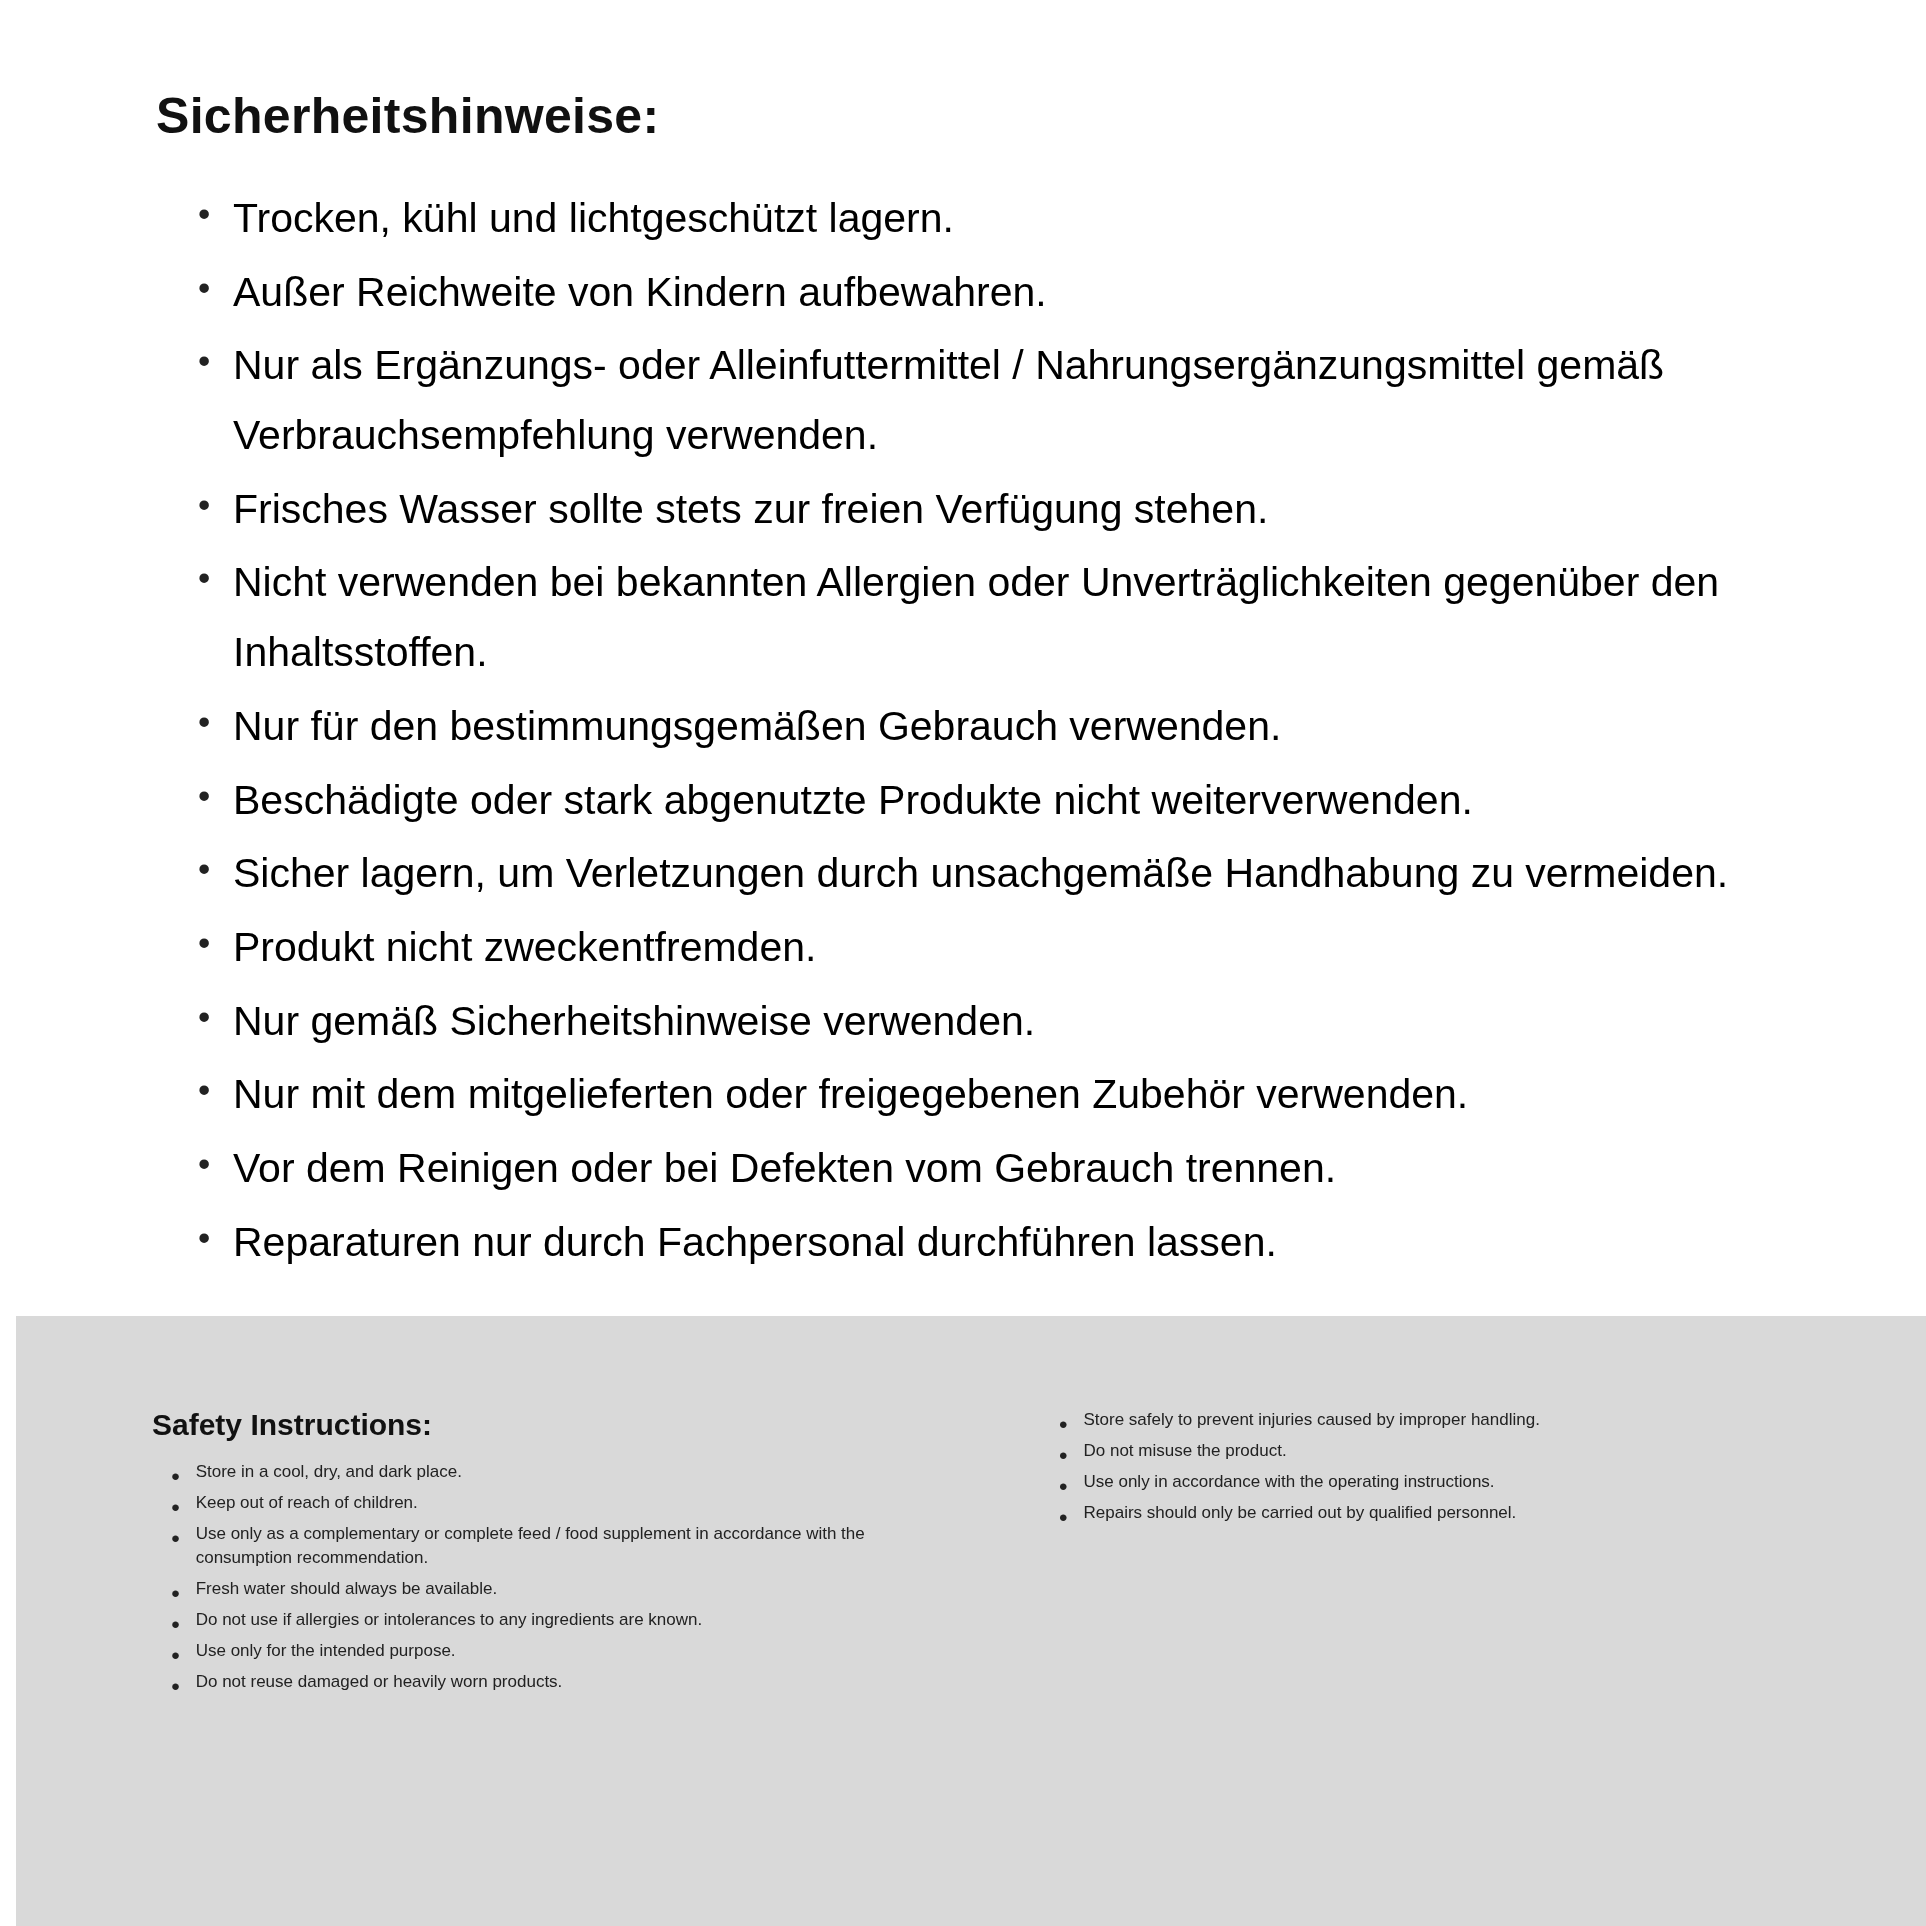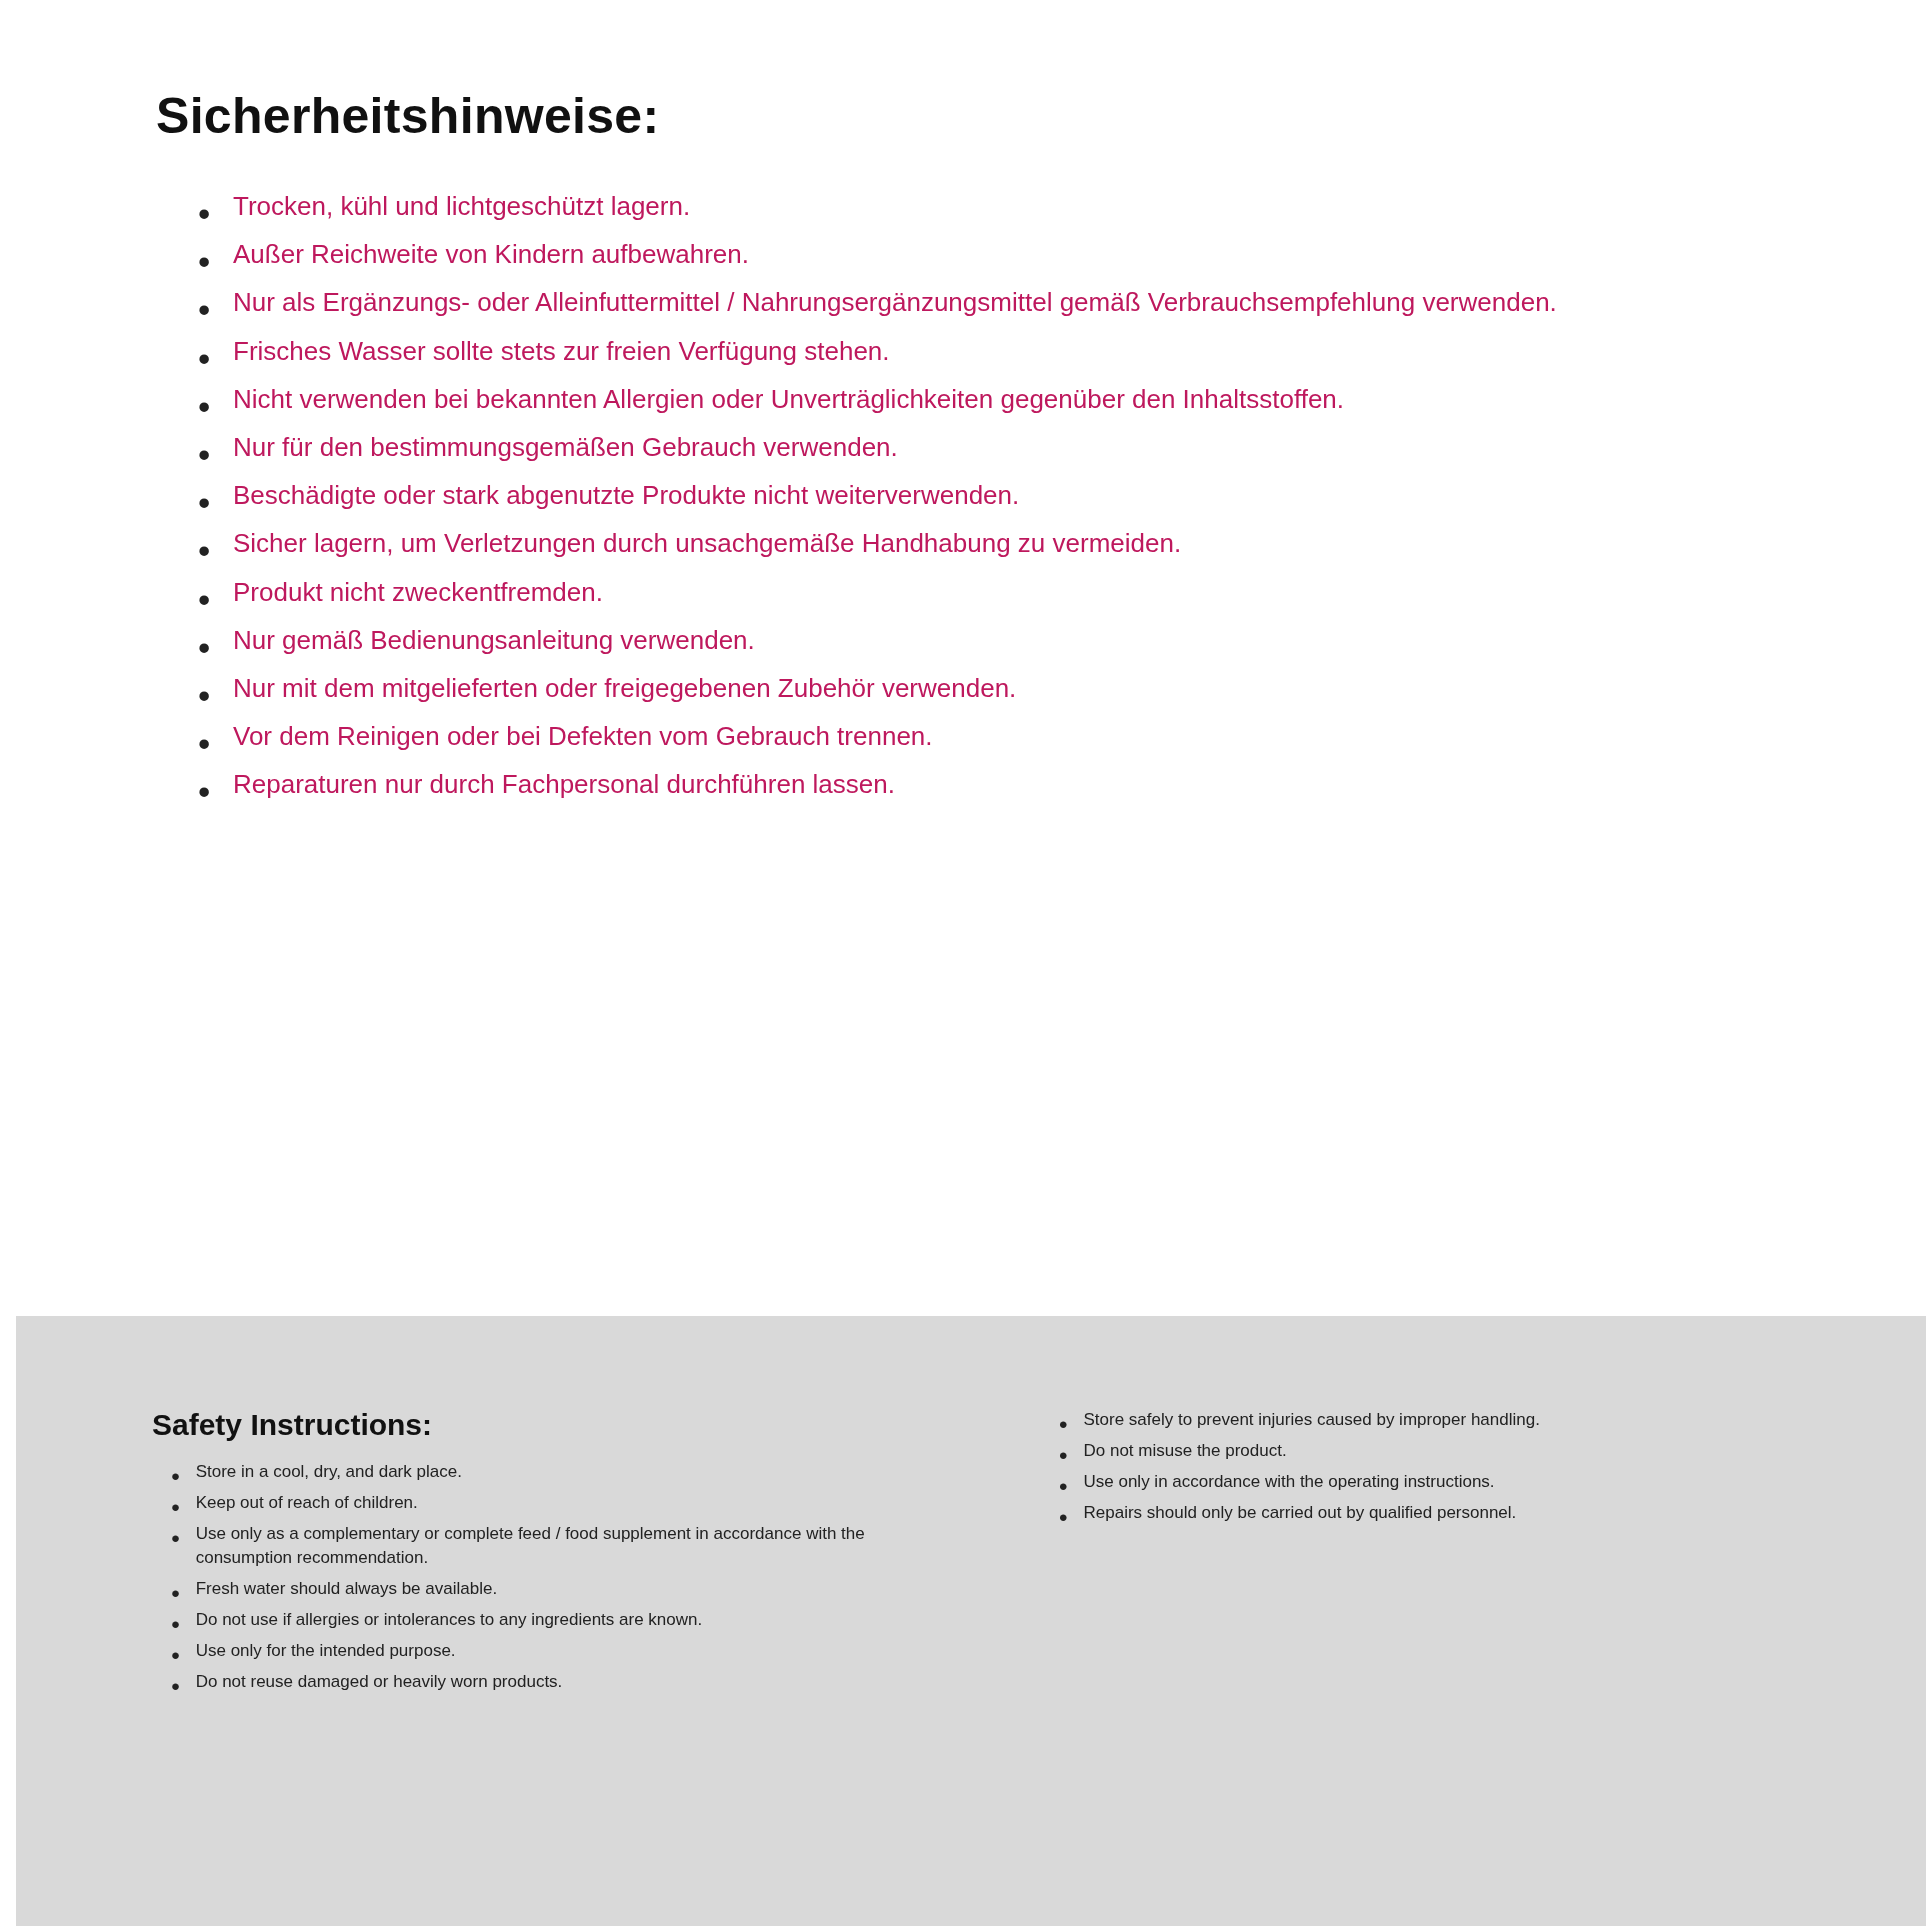--- a/index.html
+++ b/index.html
@@ -33,23 +33,23 @@
     margin-bottom: 39px;
   }
 
   .german-list {
     list-style: none;
     max-width: 1721px;
   }
 
   .german-list li {
     position: relative;
-    font-size: 26px;
+    font-size: 41px;
     line-height: 1.7;
-    color: #be185d;
+    color: #000000;
     padding-left: 40px;
     margin-left: 37px;
   }
 
   .german-list li::before {
     content: "\2022";
     position: absolute;
     left: 5.1px;
     top: 0;
     font-size: 35px;
@@ -115,21 +115,21 @@
     <ul class="german-list">
       <li>Trocken, kühl und lichtgeschützt lagern.</li>
       <li>Außer Reichweite von Kindern aufbewahren.</li>
       <li>Nur als Ergänzungs- oder Alleinfuttermittel / Nahrungsergänzungsmittel gemäß Verbrauchsempfehlung verwenden.</li>
       <li>Frisches Wasser sollte stets zur freien Verfügung stehen.</li>
       <li>Nicht verwenden bei bekannten Allergien oder Unverträglichkeiten gegenüber den Inhaltsstoffen.</li>
       <li>Nur für den bestimmungsgemäßen Gebrauch verwenden.</li>
       <li>Beschädigte oder stark abgenutzte Produkte nicht weiterverwenden.</li>
       <li>Sicher lagern, um Verletzungen durch unsachgemäße Handhabung zu vermeiden.</li>
       <li>Produkt nicht zweckentfremden.</li>
-      <li>Nur gemäß Bedienungsanleitung verwenden.</li>
+      <li>Nur gemäß Sicherheitshinweise verwenden.</li>
       <li>Nur mit dem mitgelieferten oder freigegebenen Zubehör verwenden.</li>
       <li>Vor dem Reinigen oder bei Defekten vom Gebrauch trennen.</li>
       <li>Reparaturen nur durch Fachpersonal durchführen lassen.</li>
     </ul>
   </section>
 
   <section class="english-section">
 
     <div class="english-col left">
       <h2 class="english-title">Safety Instructions:</h2>

